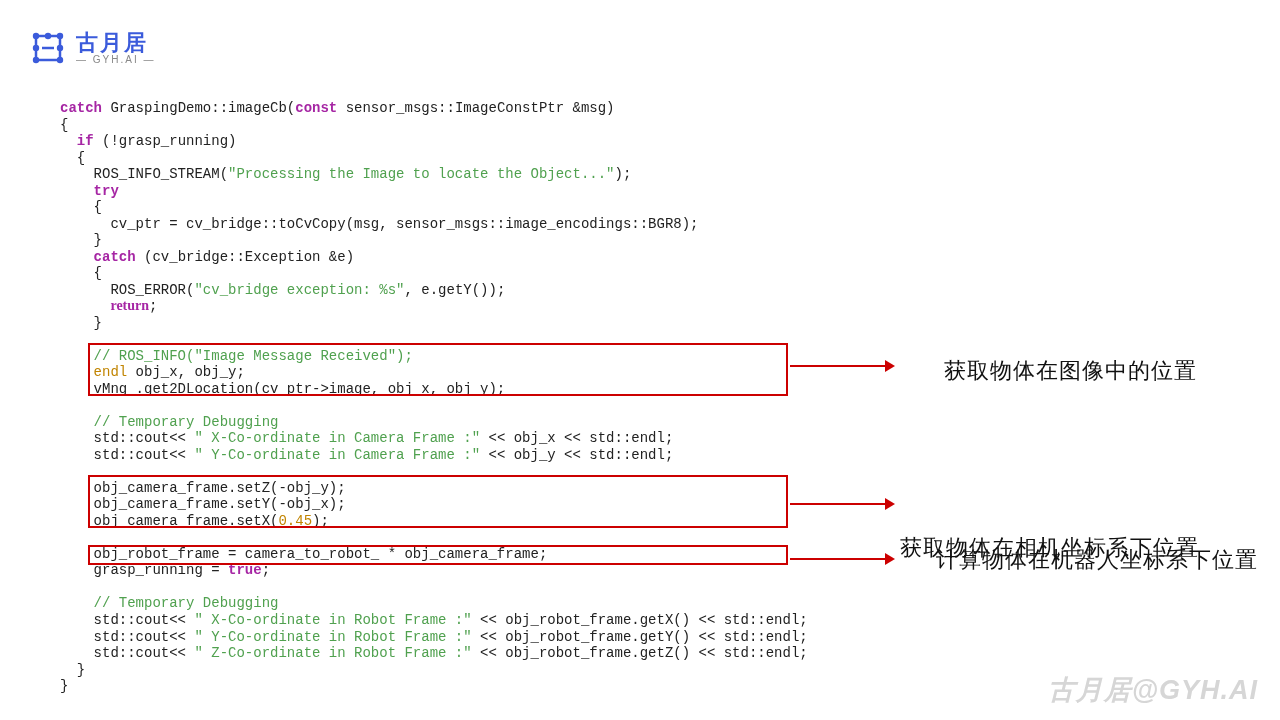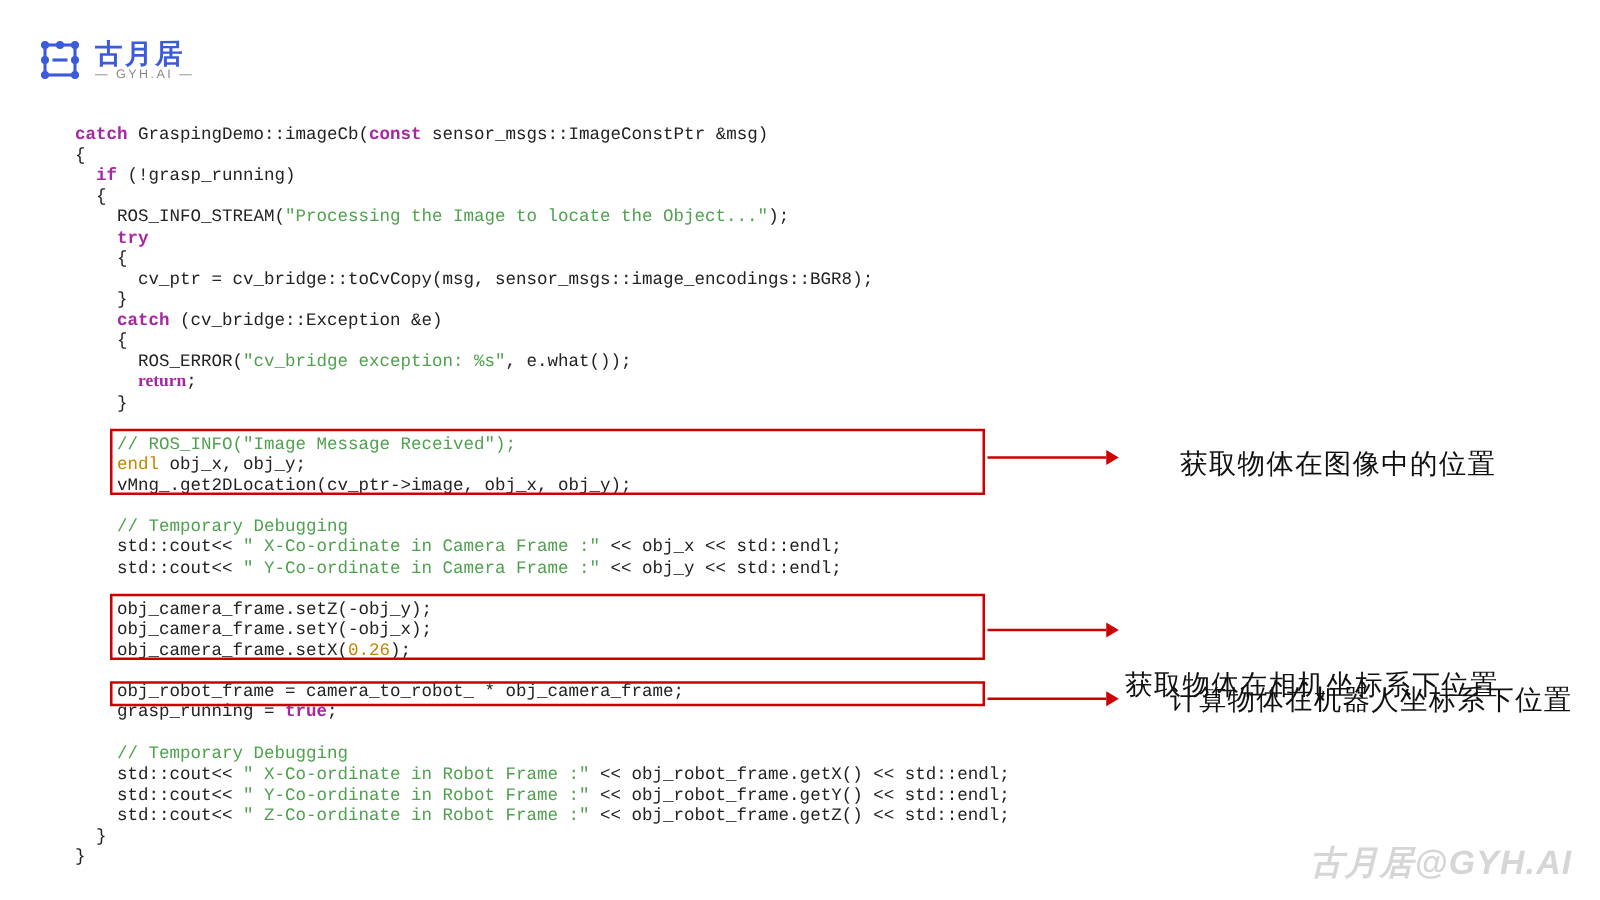--- a/index.html
+++ b/index.html
@@ -70,35 +70,35 @@
 <span>{</span>
 <span>  </span><span class="kw">if</span><span> (!grasp_running)</span>
 <span>  {</span>
 <span>    ROS_INFO_STREAM(</span><span class="str">"Processing the Image to locate the Object..."</span><span>);</span>
 <span>    </span><span class="kw">try</span>
 <span>    {</span>
 <span>      cv_ptr = cv_bridge::toCvCopy(msg, sensor_msgs::image_encodings::BGR8);</span>
 <span>    }</span>
 <span>    </span><span class="kw">catch</span><span> (cv_bridge::Exception &amp;e)</span>
 <span>    {</span>
-<span>      ROS_ERROR(</span><span class="str">"cv_bridge exception: %s"</span><span>, e.what());</span>
+<span>      ROS_ERROR(</span><span class="str">"cv_bridge exception: %s"</span><span>, e.getY());</span>
 <span>      </span><span class="ret">return</span><span>;</span>
 <span>    }</span>
 <span></span>
 <span class="cmt">    // ROS_INFO("Image Message Received");</span>
 <span>    </span><span class="type">endl</span><span> obj_x, obj_y;</span>
 <span>    vMng_.get2DLocation(cv_ptr-&gt;image, obj_x, obj_y);</span>
 <span></span>
 <span class="cmt">    // Temporary Debugging</span>
 <span>    std::cout&lt;&lt; </span><span class="str">" X-Co-ordinate in Camera Frame :"</span><span> &lt;&lt; obj_x &lt;&lt; std::endl;</span>
 <span>    std::cout&lt;&lt; </span><span class="str">" Y-Co-ordinate in Camera Frame :"</span><span> &lt;&lt; obj_y &lt;&lt; std::endl;</span>
 <span></span>
 <span>    obj_camera_frame.setZ(-obj_y);</span>
 <span>    obj_camera_frame.setY(-obj_x);</span>
-<span>    obj_camera_frame.setX(</span><span class="num">0.26</span><span>);</span>
+<span>    obj_camera_frame.setX(</span><span class="num">0.45</span><span>);</span>
 <span></span>
 <span>    obj_robot_frame = camera_to_robot_ * obj_camera_frame;</span>
 <span>    grasp_running = </span><span class="kw">true</span><span>;</span>
 <span></span>
 <span class="cmt">    // Temporary Debugging</span>
 <span>    std::cout&lt;&lt; </span><span class="str">" X-Co-ordinate in Robot Frame :"</span><span> &lt;&lt; obj_robot_frame.getX() &lt;&lt; std::endl;</span>
 <span>    std::cout&lt;&lt; </span><span class="str">" Y-Co-ordinate in Robot Frame :"</span><span> &lt;&lt; obj_robot_frame.getY() &lt;&lt; std::endl;</span>
 <span>    std::cout&lt;&lt; </span><span class="str">" Z-Co-ordinate in Robot Frame :"</span><span> &lt;&lt; obj_robot_frame.getZ() &lt;&lt; std::endl;</span>
 <span>  }</span>
 <span>}</span></div>

